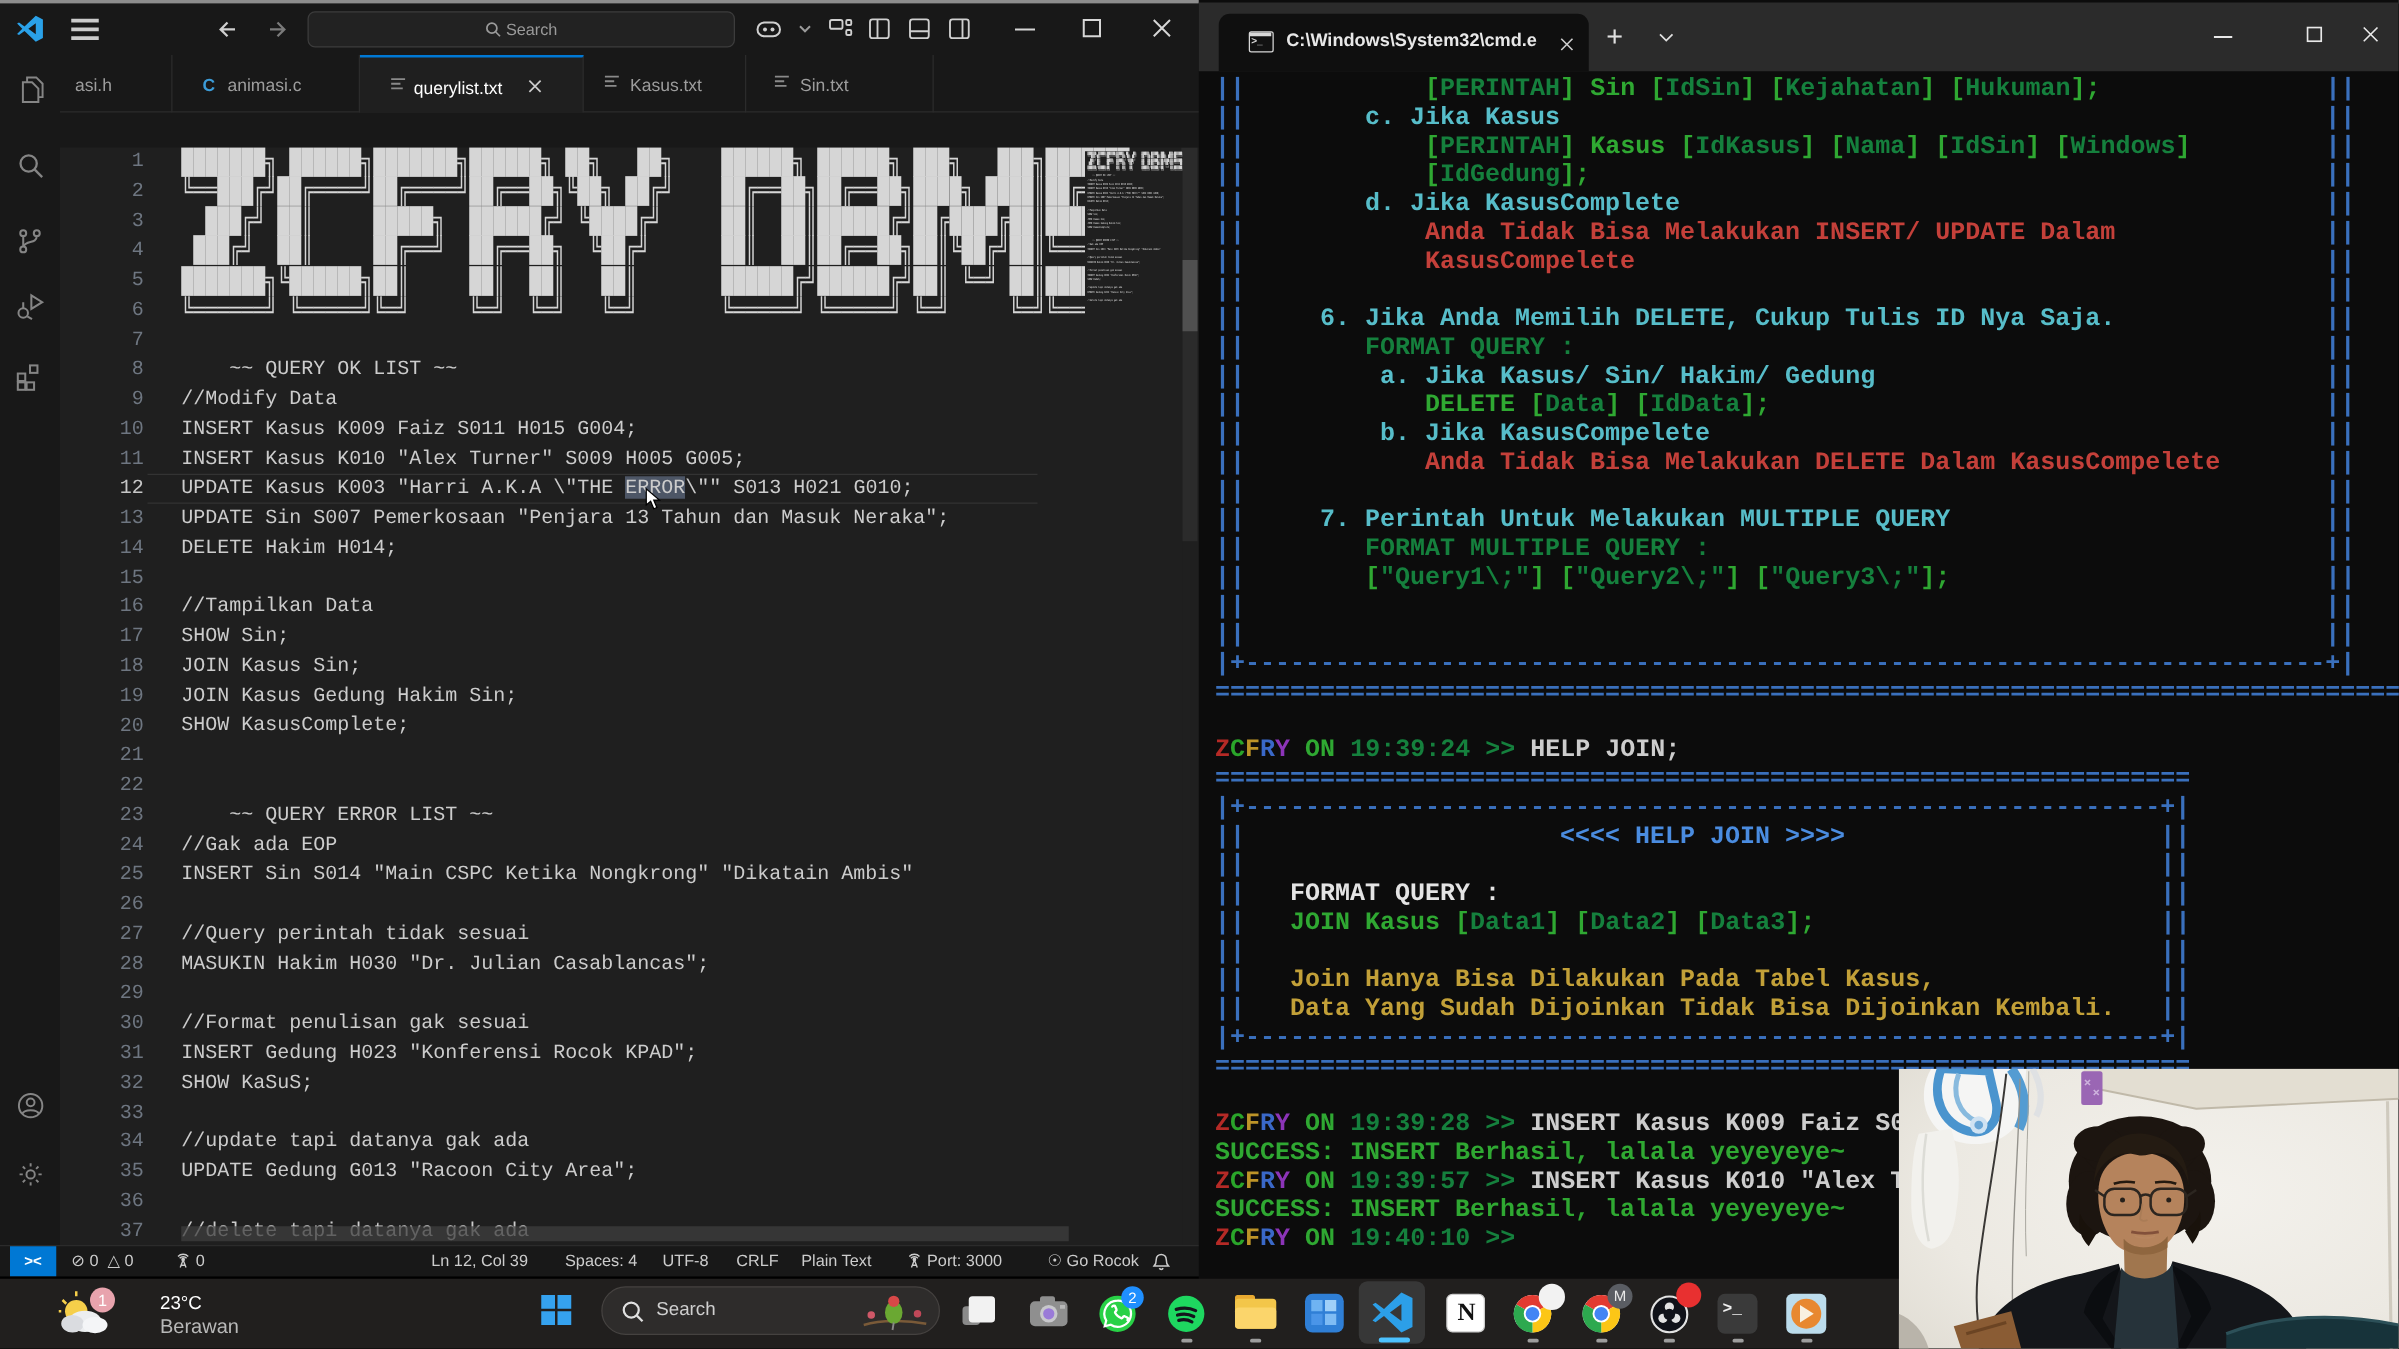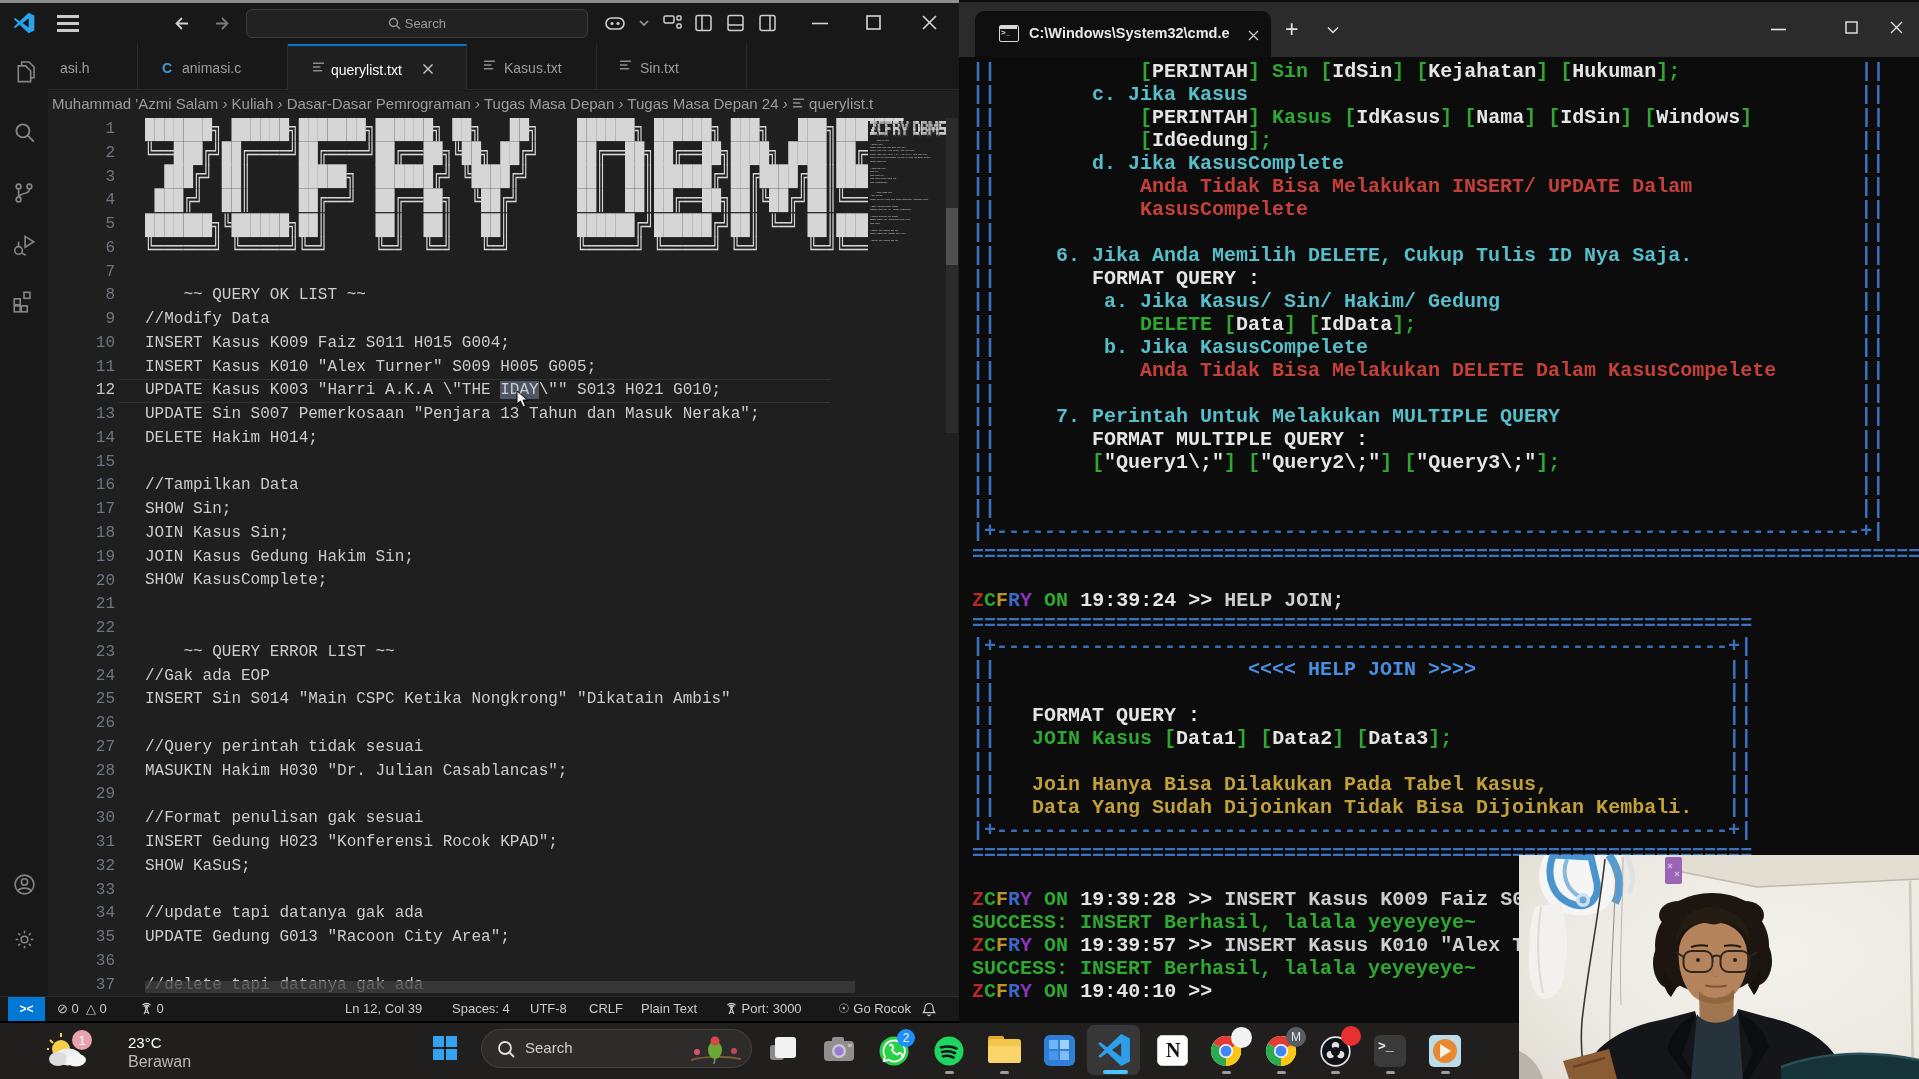--- a/index.html
+++ b/index.html
@@ -28,21 +28,21 @@
 #mini1 { position:absolute; left:2px; top:0; color:#d2d2d2; font:16px/18.125px "Liberation Mono",monospace; transform:scale(0.1,0.155); transform-origin:0 0; }
 #mini2 { position:absolute; left:2px; top:17.5px; color:#bdbdbd; font:bold 16px/23.76px "Liberation Mono",monospace; transform:scale(0.1,0.145); transform-origin:0 0; }
 #vstatus { left:0; top:993px; width:960px; height:25px; background:#181818; border-top:1px solid #2b2b2b; color:#cccccc; font-size:13px; }
 .sitem { position:absolute; top:4px; white-space:nowrap; }
 
 #cmd { left:959px; top:0; width:960px; height:1079px; background:#0c0c0c; }
 #ctitle { left:0; top:2px; width:960px; height:55px; background:#2b2b2b; }
 #ctab { position:absolute; left:16px; top:9px; width:296px; height:46px; background:#0f0f0f; border-radius:9px 9px 0 0; color:#e8e8e8; font-size:15px; }
 #term { position:absolute; left:13px; top:60px; color:#cfcfcf; font:bold 20px/23px "Liberation Mono",monospace; white-space:pre; }
 #term i { font-style:normal; }
-.b { color:#3a70bd; } .g { color:#2fa832; } .y { color:#e5e5e5; } .c { color:#57bdc9; }
+.b { color:#3a70bd; } .g { color:#2fa832; } .y { color:#15803d; } .c { color:#57bdc9; }
 .r { color:#c4403a; } .w { color:#cdcdcd;text-align:center; } .dy { color:#c2a038; } .bb { color:#4a8ce0; } .wt { color:#e4e4e4; }
 .z1 { color:#b52a26; } .z2 { color:#2aa52a; } .z3 { color:#bd9428; } .z4 { color:#3a68c8; } .z5 { color:#8c34b8; }
 
 #tbar { left:0; top:1023px; width:1919px; height:56px; background:#211f1e; }
 .dash { position:absolute; top:48px; width:9px; height:3px; border-radius:2px; background:#9d9d9d; }
 
 #cam { left:1519px; top:855px; width:400px; height:224px; }
 #gray { left:0; top:0; width:1919px; height:3px; background:#8d8d8d; }
 </style></head>
 <body>
@@ -129,25 +129,20 @@
     <div class="tab" style="left:549px;width:150px">
       <svg class="ticon" style="left:22px;top:15px" width="14" height="14" viewBox="0 0 14 14">
             <g stroke="#8a8a8a" stroke-width="1.6">
               <path d="M1 2.5 h12 M1 6.5 h8 M1 10.5 h10"></path>
             </g>
           </svg>
       <span class="lbl" style="left:43px">Sin.txt</span>
         </div>
   </div>
 
-  <div class="abs" id="bcrumb"><span style="margin-left:4px">Muhammad 'Azmi Salam <i class="bsep">›</i> Kuliah <i class="bsep">›</i> Dasar-Dasar Pemrograman <i class="bsep">›</i> Tugas Masa Depan <i class="bsep">›</i> Tugas Masa Depan 24 <i class="bsep">›</i> <svg width="13" height="13" viewBox="0 0 14 14" style="vertical-align:-1px">
-            <g stroke="#8a8a8a" stroke-width="1.6">
-              <path d="M1 2.5 h12 M1 6.5 h8 M1 10.5 h10"></path>
-            </g>
-          </svg> querylist.t</span></div>
 
   <div class="abs" id="abar">
     <svg class="abs" style="left:11px;top:14px" width="27" height="27" viewBox="0 0 24 24">
           <g fill="none" stroke="#858585" stroke-width="1.4">
             <path d="M6.5 7 H13 L17.5 11.5 V21 H6.5 Z"></path>
             <path d="M9.5 7 V3.5 H16 L20.5 8 V17.5 H17.5"></path>
           </g>
         </svg>
     <svg class="abs" style="left:11px;top:76px" width="26" height="26" viewBox="0 0 24 24">
           <g fill="none" stroke="#858585" stroke-width="1.7">
@@ -235,21 +230,21 @@
     <pre id="artpre">███████╗ ██████╗███████╗██████╗ ██╗   ██╗    ██████╗ ██████╗ ███╗   ███╗███████╗
 ╚══███╔╝██╔════╝██╔════╝██╔══██╗╚██╗ ██╔╝    ██╔══██╗██╔══██╗████╗ ████║██╔════╝
   ███╔╝ ██║     █████╗  ██████╔╝ ╚████╔╝     ██║  ██║██████╔╝██╔████╔██║███████╗
  ███╔╝  ██║     ██╔══╝  ██╔══██╗  ╚██╔╝      ██║  ██║██╔══██╗██║╚██╔╝██║╚════██║
 ███████╗╚██████╗██║     ██║  ██║   ██║       ██████╔╝██████╔╝██║ ╚═╝ ██║███████║
 ╚══════╝ ╚═════╝╚═╝     ╚═╝  ╚═╝   ╚═╝       ╚═════╝ ╚═════╝ ╚═╝     ╚═╝╚══════╝</pre>
     <pre id="codepre">    ~~ QUERY OK LIST ~~
 //Modify Data
 INSERT Kasus K009 Faiz S011 H015 G004;
 INSERT Kasus K010 "Alex Turner" S009 H005 G005;
-UPDATE Kasus K003 "Harri A.K.A \"THE <span class="sel">IDAY</span>\"" S013 H021 G010;
+UPDATE Kasus K003 "Harri A.K.A \"THE <span class="sel">ERROR</span>\"" S013 H021 G010;
 UPDATE Sin S007 Pemerkosaan "Penjara 13 Tahun dan Masuk Neraka";
 DELETE Hakim H014;
 
 //Tampilkan Data
 SHOW Sin;
 JOIN Kasus Sin;
 JOIN Kasus Gedung Hakim Sin;
 SHOW KasusComplete;
 
 

